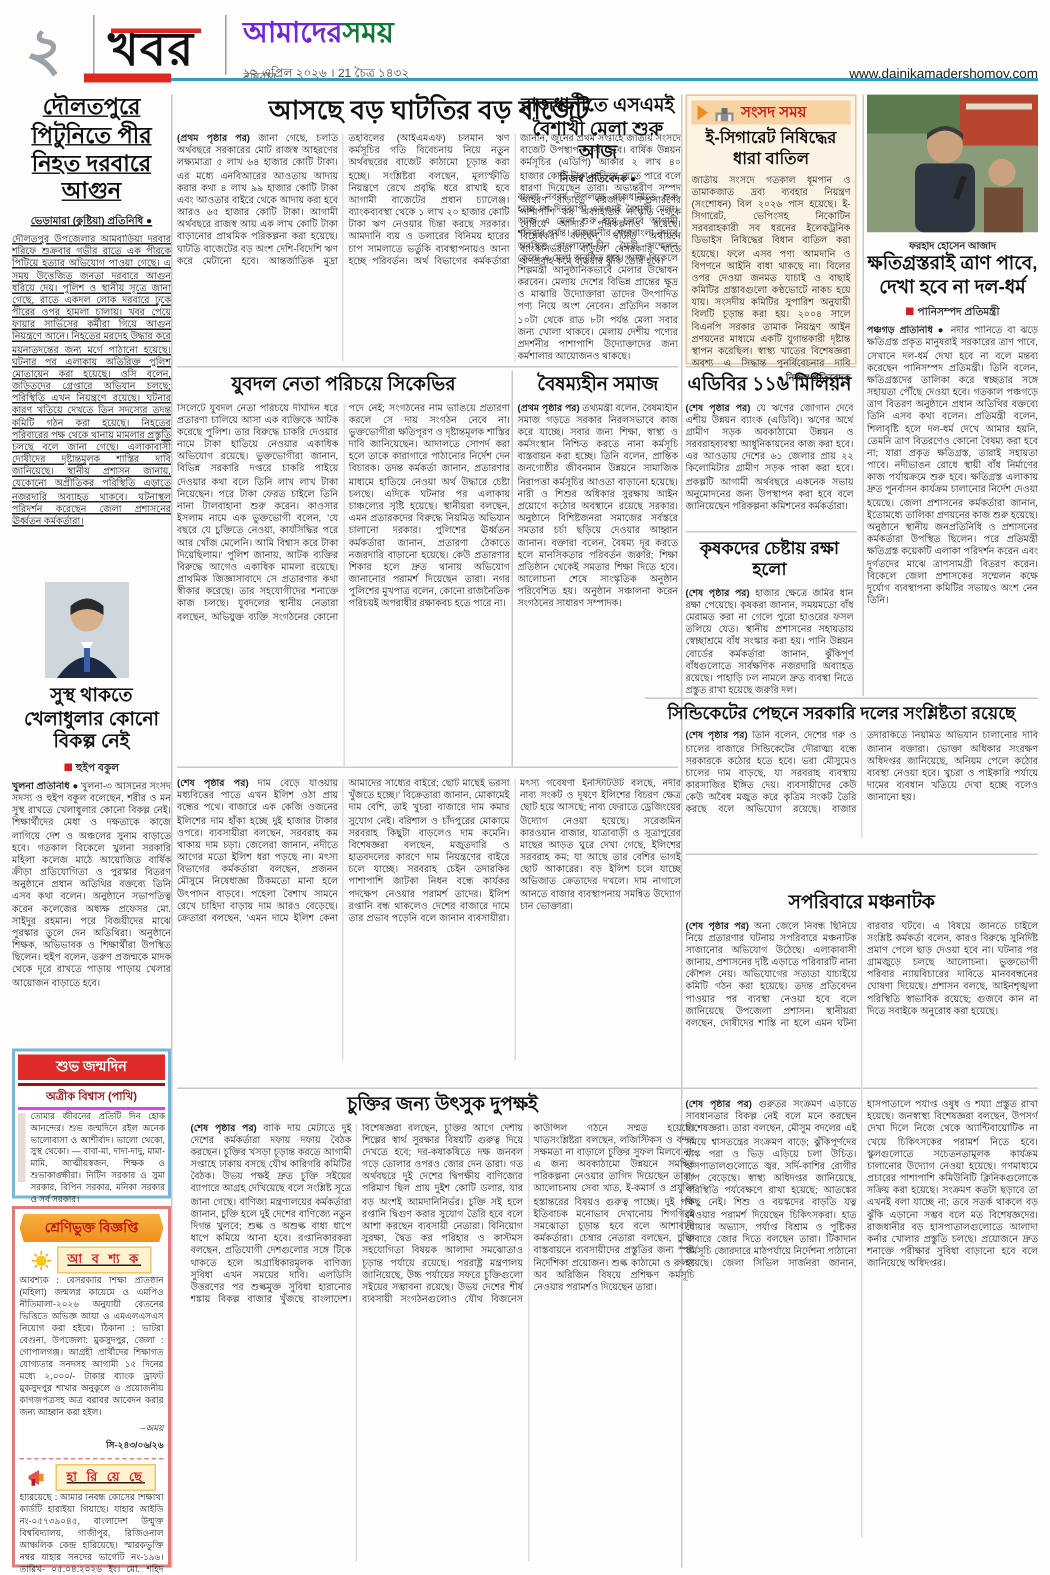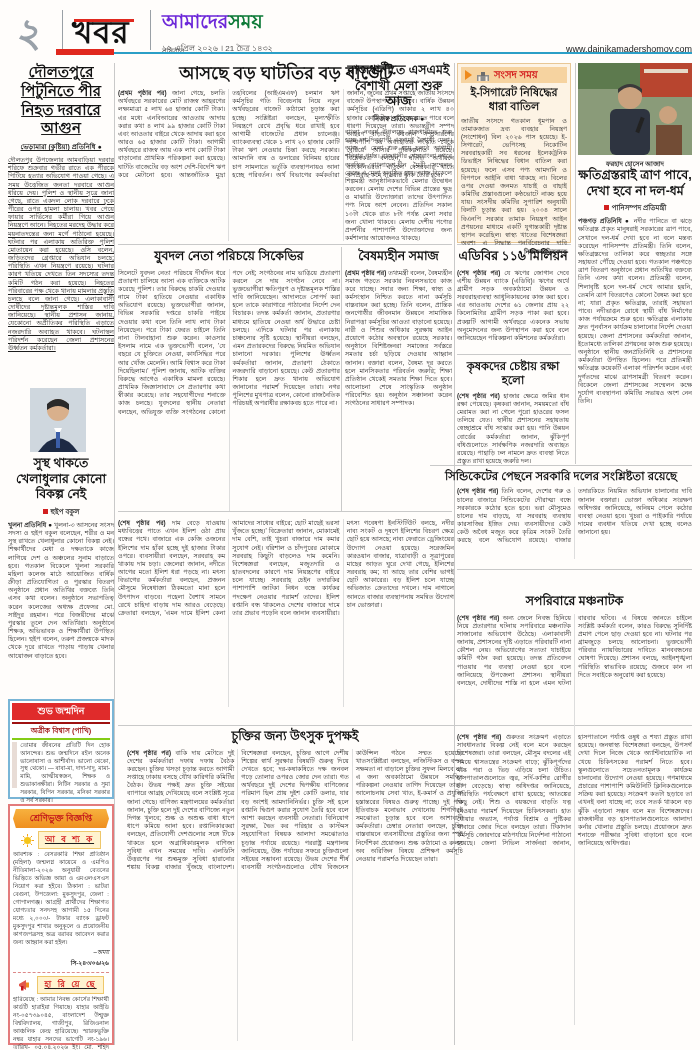--- a/index.html
+++ b/index.html
@@ -39,21 +39,21 @@
   .deco{display:flex;align-items:center;gap:6px;}
   .deco .ln{flex:1;height:1px;background:#555;}
   
   .parl{background:#fdf3e4;border:1px solid #e8c795;padding:3px;box-sizing:border-box;}
   .parl-head{display:flex;align-items:center;gap:4px;background:#f6d3a0;height:16px;padding:0 4px;margin-bottom:3px;}
   .parl-tag{color:#d31a1a;font-weight:800;font-size:10px;}
   .tri{width:0;height:0;border-top:5px solid transparent;border-bottom:5px solid transparent;border-left:7px solid #ef8a1c;}
   
   .bday{border:2px solid #79b5d6;box-sizing:border-box;padding:2px;background:#fff;}
   .bday-title{background:#e02b2b;color:#fff;font-weight:800;font-size:9.5px;text-align:center;padding:1px 0;}
-  .bday-name{font-size:7.5px;font-weight:800;color:#9e1111;text-align:center;margin:2px 0;border-top:2px solid #9e1111;border-bottom:2px solid #84cc16;padding:1px 0;}
+  .bday-name{font-size:7.5px;font-weight:800;color:#9e1111;text-align:center;margin:2px 0;border-top:2px solid #9e1111;border-bottom:2px solid #d946ef;padding:1px 0;}
   .bday-row{display:flex;gap:3px;}
   .bday-msg{font-size:5.8px;line-height:1.35;text-align:justify;}
   
   .cls{border:2px solid #e37b7b;box-sizing:border-box;padding:3px;background:#fff;}
   .ribbon{background:linear-gradient(#f7b13e,#ef8f1f);color:#c3161c;font-weight:800;font-size:9px;
           text-align:center;padding:2px 0;clip-path:polygon(3% 0,97% 0,100% 50%,97% 100%,3% 100%,0 50%);margin-bottom:3px;}
   .cls-headrow{display:flex;align-items:center;justify-content:center;gap:4px;margin:2px 0;text-decoration:underline;}
   .cls-head{color:#d42020;font-weight:800;font-size:8.5px;letter-spacing:2px;background:#fff3cf;border:1px solid #eec76a;padding:1px 6px;}
   .cls-body{font-size:5.9px;line-height:1.35;text-align:justify;}
   .cls-sign{font-size:6px;text-align:right;font-style:italic;}

